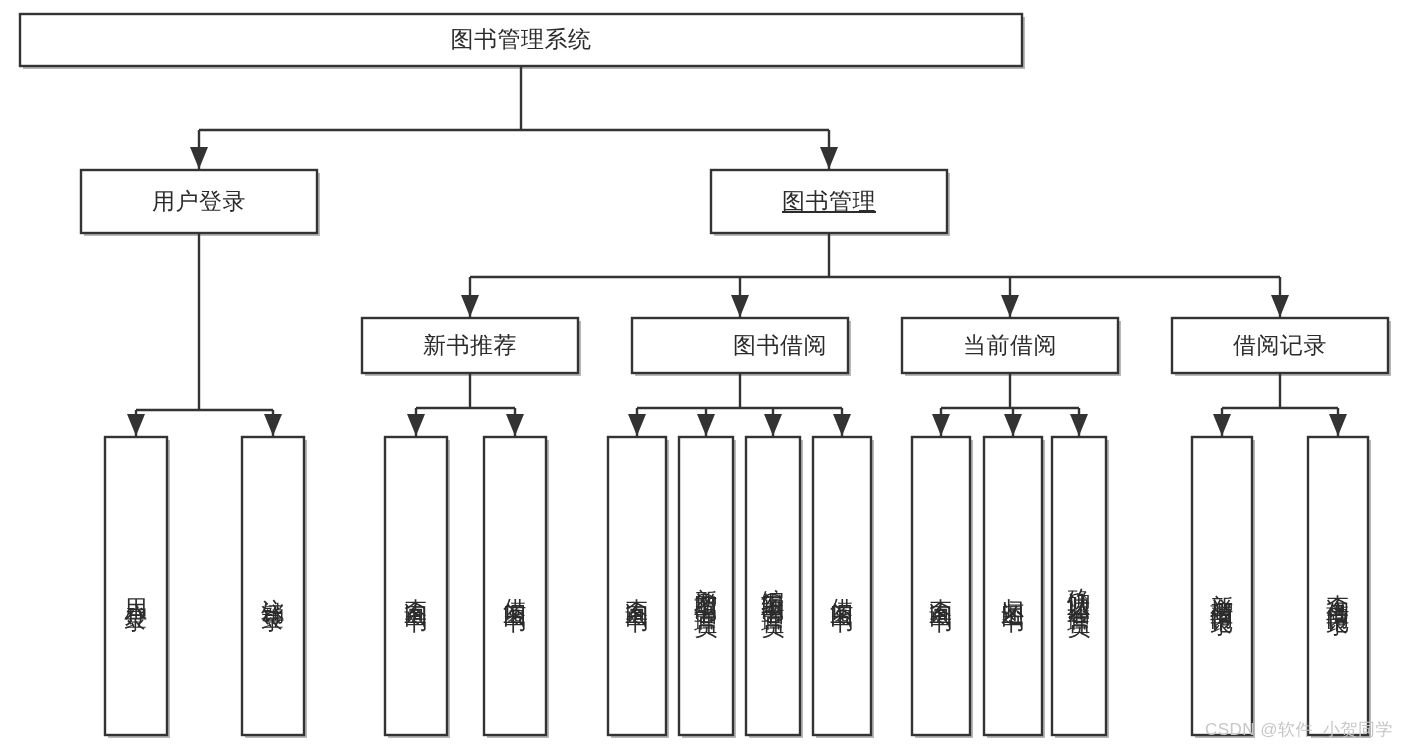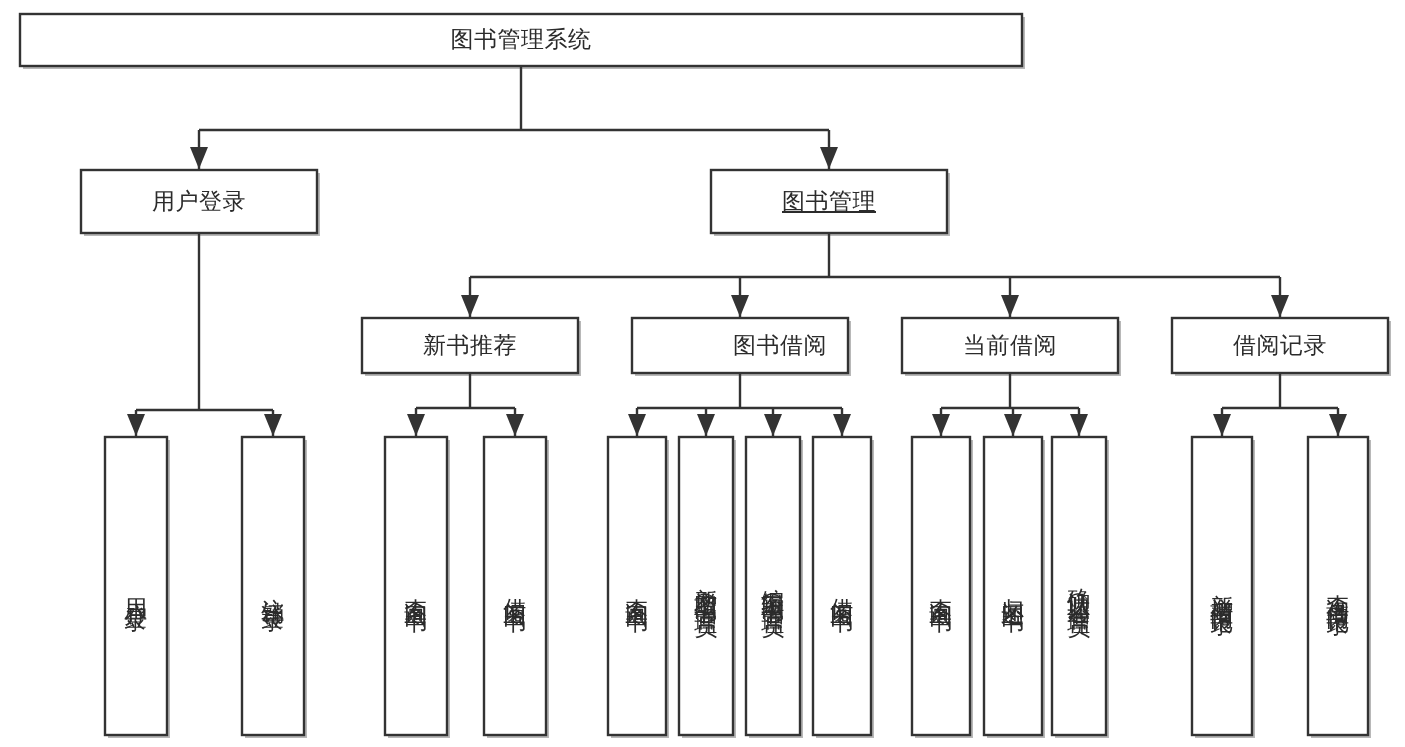--- a/index.html
+++ b/index.html
@@ -201,13 +201,14 @@
       <div class="node-label vertical" style="left: 679px; top: 437px; width: 54px; height: 298px;">新增图书（管理员）</div>
       <div class="node-label vertical" style="left: 746px; top: 437px; width: 54px; height: 298px;">编辑图书（管理员）</div>
       <div class="node-label vertical" style="left: 813px; top: 437px; width: 58px; height: 298px;">借阅图书</div>
       <div class="node-label vertical" style="left: 912px; top: 437px; width: 58px; height: 298px;">查询图书</div>
       <div class="node-label vertical" style="left: 984px; top: 437px; width: 58px; height: 298px;">归还图书</div>
       <div class="node-label vertical" style="left: 1052px; top: 437px; width: 54px; height: 298px;">确认归还（管理员）</div>
       <div class="node-label vertical" style="left: 1192px; top: 437px; width: 60px; height: 298px;">新增借阅记录</div>
       <div class="node-label vertical" style="left: 1308px; top: 437px; width: 60px; height: 298px;">查询借阅记录</div>
     </div>
 
+  <div class="watermark">CSDN @软件_小贺同学</div>
 </div>
 
 </body></html>

